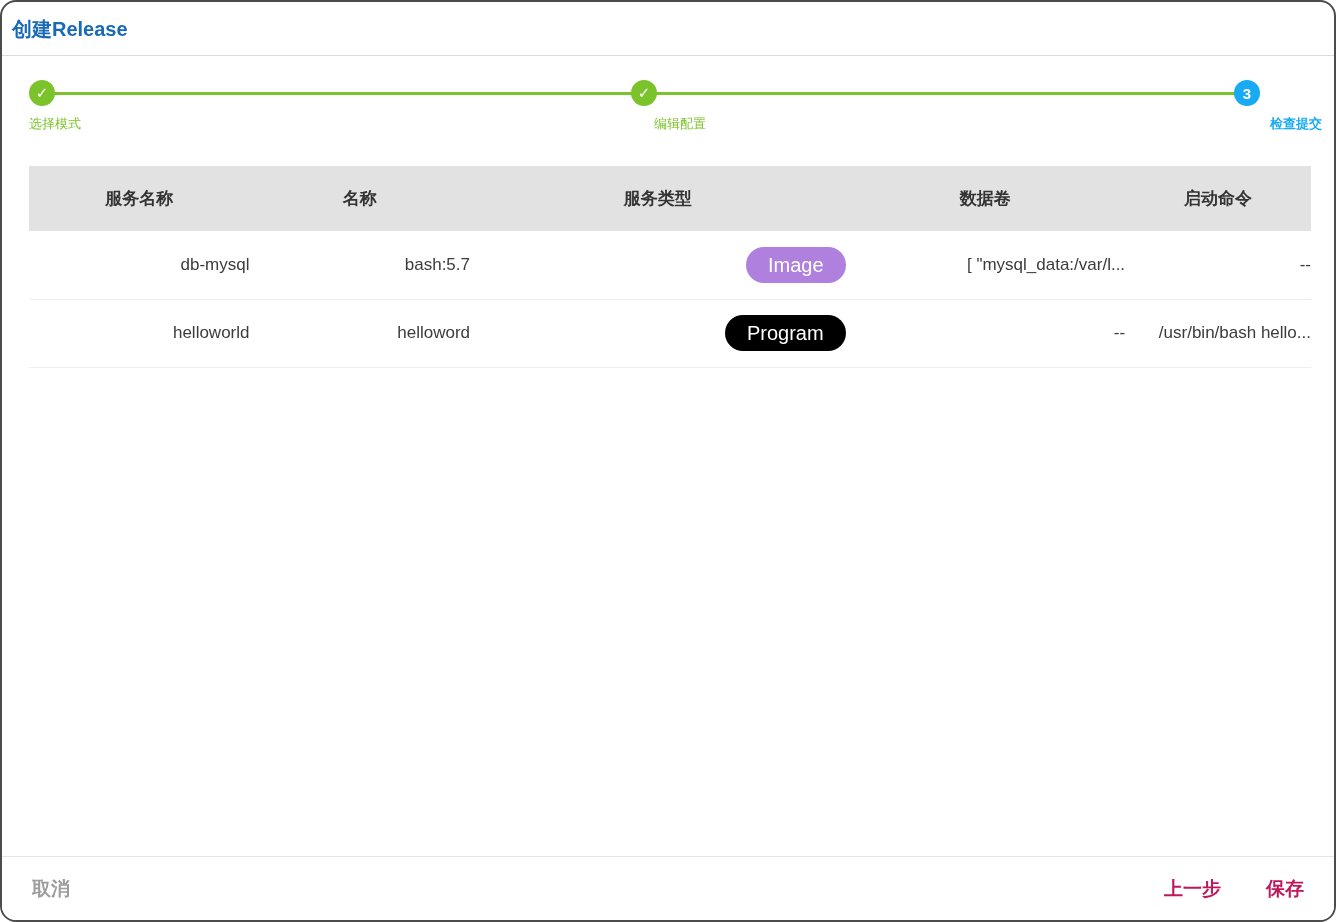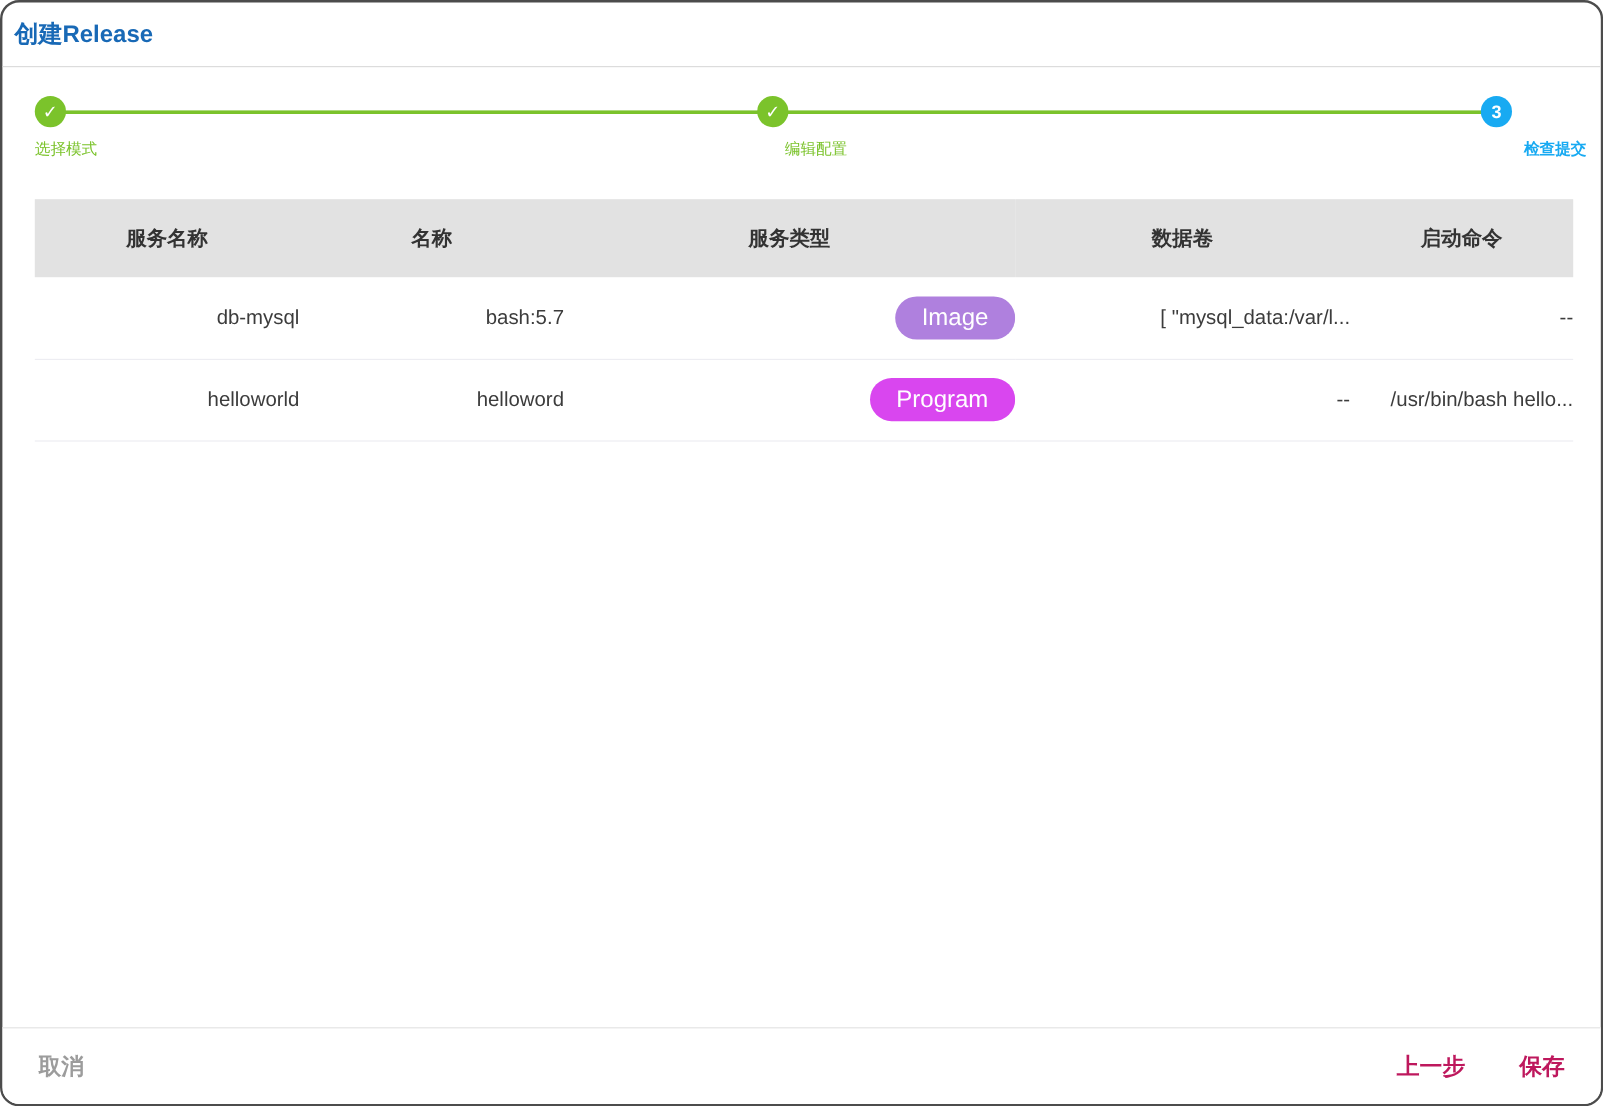--- a/index.html
+++ b/index.html
@@ -180,21 +180,21 @@
         <td>
           <span class="badge" style="background-color: rgb(175, 128, 222);">Image</span>
         </td>
         <td>[ "mysql_data:/var/l...</td>
         <td>--</td>
       </tr>
       <tr>
         <td>helloworld</td>
         <td>helloword</td>
         <td>
-          <span class="badge" style="background-color: #d946ef;">Program</span>
+          <span class="badge" style="background-color: #000000;">Program</span>
         </td>
         <td>--</td>
         <td>/usr/bin/bash hello...</td>
       </tr>
     </tbody>
   </table>
 
   <div class="footer">
     <button class="btn btn-cancel">取消</button>
     <div class="footer-right">

